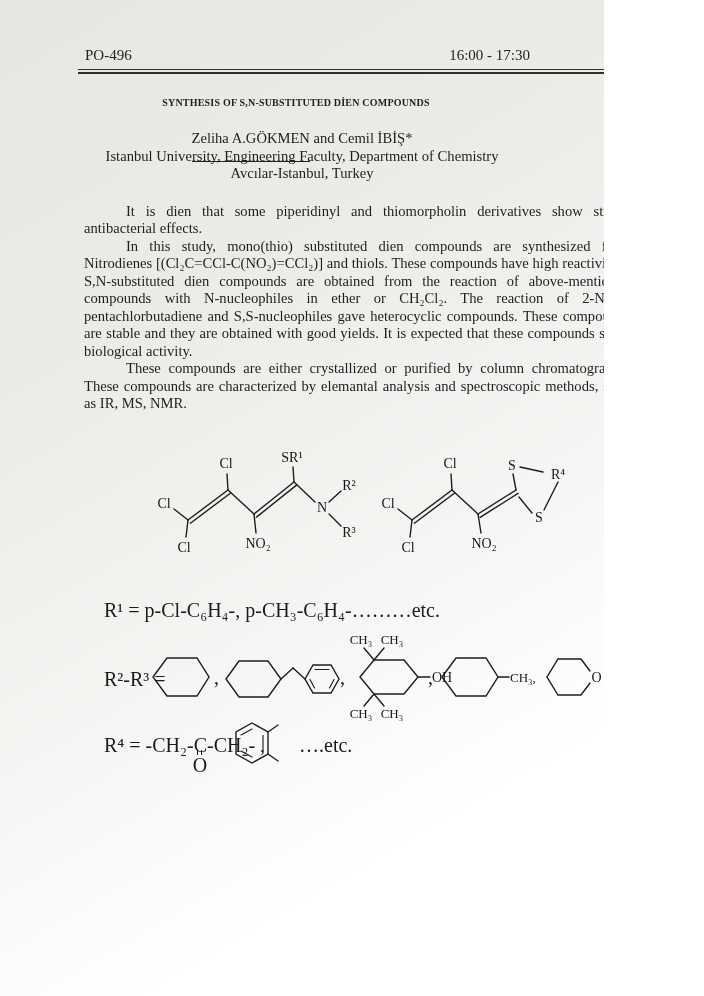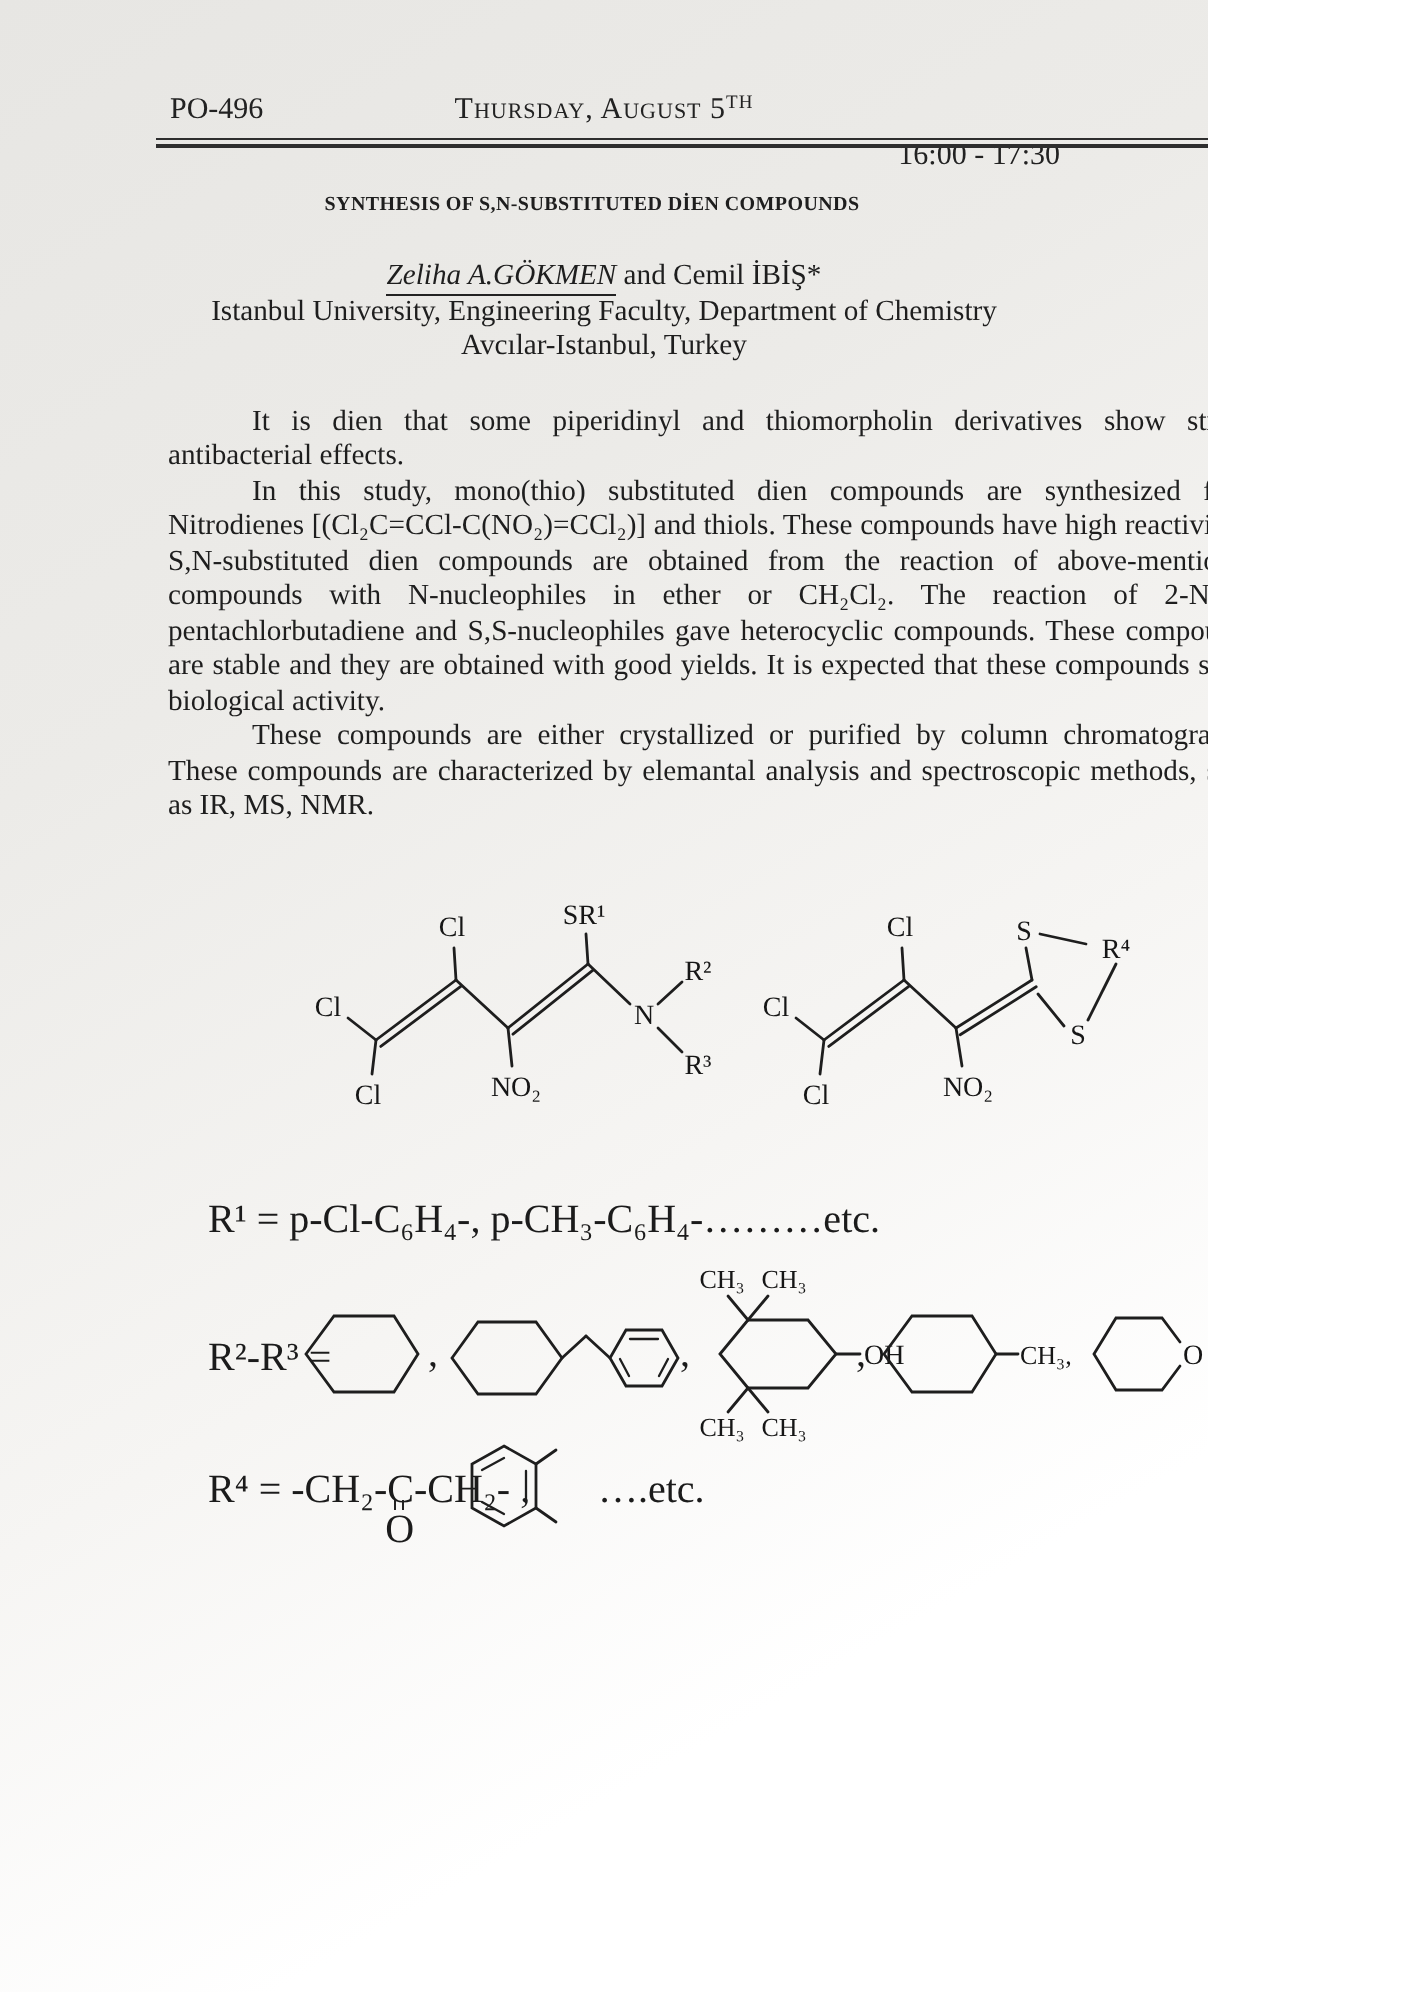--- a/index.html
+++ b/index.html
@@ -11,21 +11,21 @@
   }
   .abs{position:absolute;}
   
   .hdr{font-size:15px;color:#222;}
   .hdr-center{left:0;right:0;top:47px;text-align:center;font-variant:small-caps;letter-spacing:.5px;}
   .hdr-sup{font-size:9.5px;position:relative;top:-5px;font-variant:normal;}
   .rule{left:78px;width:556px;top:69px;height:2px;border-top:1px solid #2e2e2e;border-bottom:2px solid #2e2e2e;}
   
   .title{left:0;right:12px;top:97px;text-align:center;font-weight:bold;font-size:10px;letter-spacing:.2px;}
   .byline{left:0;right:0;top:130px;text-align:center;font-size:14.6px;}
-  .underlined{border-bottom:1.2px solid #222;padding-bottom:1px;font-style:italic;}
+  .underlined{border-bottom:1.2px solid #222;padding-bottom:15px;}
   .affil{left:0;right:0;text-align:center;font-size:14.6px;}
   
   .abstract{left:84px;width:546px;top:203px;font-size:14.6px;line-height:17.45px;text-align:justify;}
   .abstract p{margin:0;text-indent:42px;}
   
   .chem line, .chem path, .chem polygon{stroke:#1e1e1e;stroke-width:1.4;fill:none;stroke-linecap:round;}
   .chem .thin{stroke-width:1.15;}
   .chem text{font-family:"Liberation Serif","DejaVu Serif",serif;font-size:14px;fill:#161616;}
   .chem text.sm{font-size:13px;}
   
@@ -33,22 +33,21 @@
   .c-anchor{position:relative;display:inline-block;}
   .dbl-bond{position:absolute;left:3px;top:16px;width:3px;height:5px;border-left:1.4px solid #222;border-right:1.4px solid #222;}
   .oxy{position:absolute;left:-1px;top:20px;}
 </style>
 </head>
 <body>
 
 <div class="page">
 
   <div class="abs hdr" style="left:85px;top:47px;">PO-496</div>
-  <div class="abs hdr hdr-center"><span>Thursday, August 5</span><span class="hdr-sup">TH</span></div>
-  <div class="abs hdr" style="right:74px;top:47px;margin-top:23px;">16:00 - 17:30</div>
+  <div class="abs hdr" style="right:74px;top:47px;">16:00 - 17:30</div>
   <div class="abs rule"></div>
 
   <div class="abs title">SYNTHESIS OF S,N-SUBSTITUTED DİEN COMPOUNDS</div>
   <div class="abs byline">
     <span class="underlined">Zeliha A.GÖKMEN</span><span> and </span><span>Cemil İBİŞ*</span>
   </div>
   <div class="abs affil" style="top:148px;">Istanbul University, Engineering Faculty, Department of Chemistry</div>
   <div class="abs affil" style="top:165px;font-family:Liberation Serif, serif;">Avcılar-Istanbul, Turkey</div>
 
   <div class="abs abstract">

